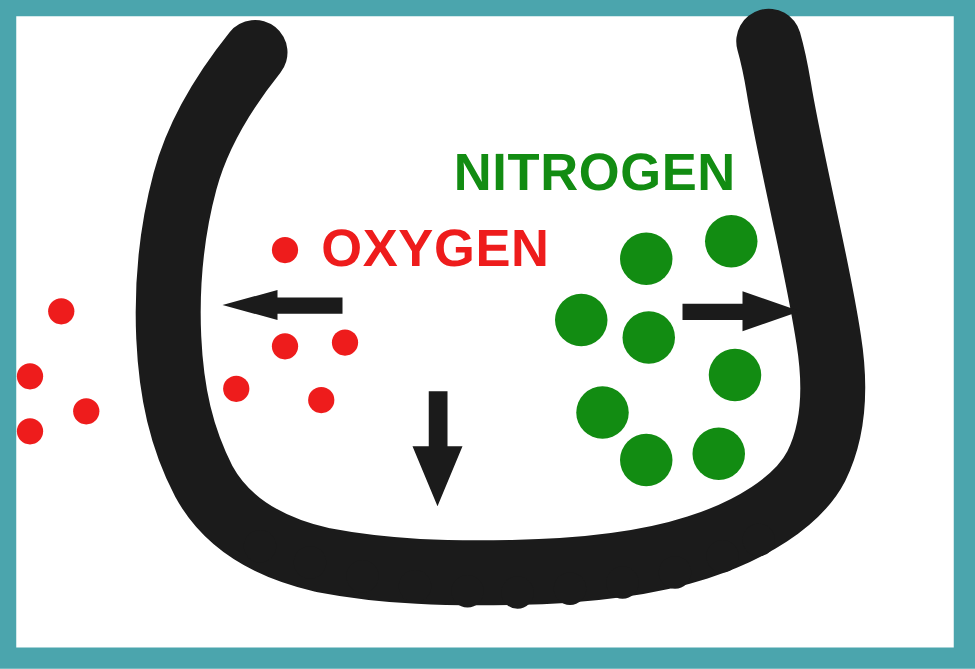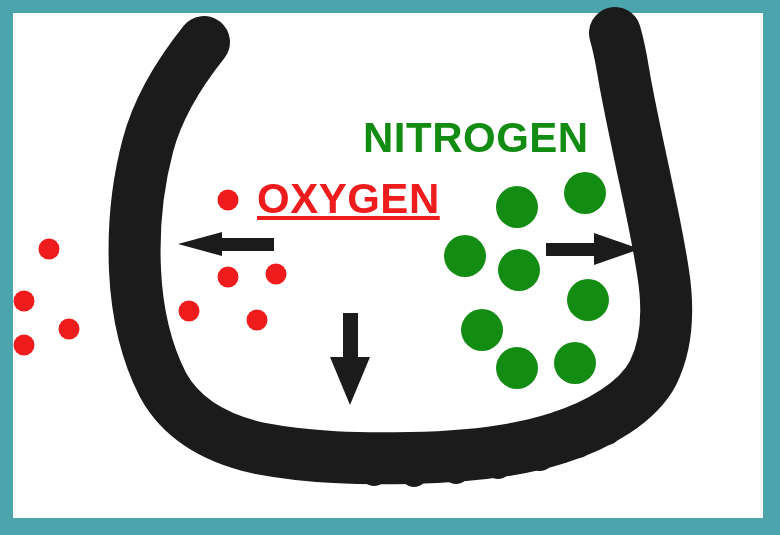--- a/index.html
+++ b/index.html
@@ -74,14 +74,14 @@
         <circle cx="517" cy="368" r="21" fill="#128C12"></circle>
         <circle cx="575" cy="363" r="21" fill="#128C12"></circle>
       </g>
 
     <polygon points="178,244 222,232 222,238 274,238 274,251 222,251 222,256" fill="#1B1B1B"></polygon>
     <polygon points="640,249 594,233 594,243 546,243 546,256 594,256 594,265" fill="#1B1B1B"></polygon>
     <polygon points="350,405 330,357 343,357 343,313 358,313 358,357 370,357" fill="#1B1B1B"></polygon>
   </svg>
 
   <div class="label label-nitrogen" style="color: rgb(18, 140, 18);">NITROGEN</div>
-  <div class="label label-oxygen" style="color: rgb(238, 28, 28); text-decoration: underline;">OXYGEN</div>
+  <div class="label label-oxygen" style="color: rgb(238, 28, 28);">OXYGEN</div>
 </div>
 
 </body></html>

